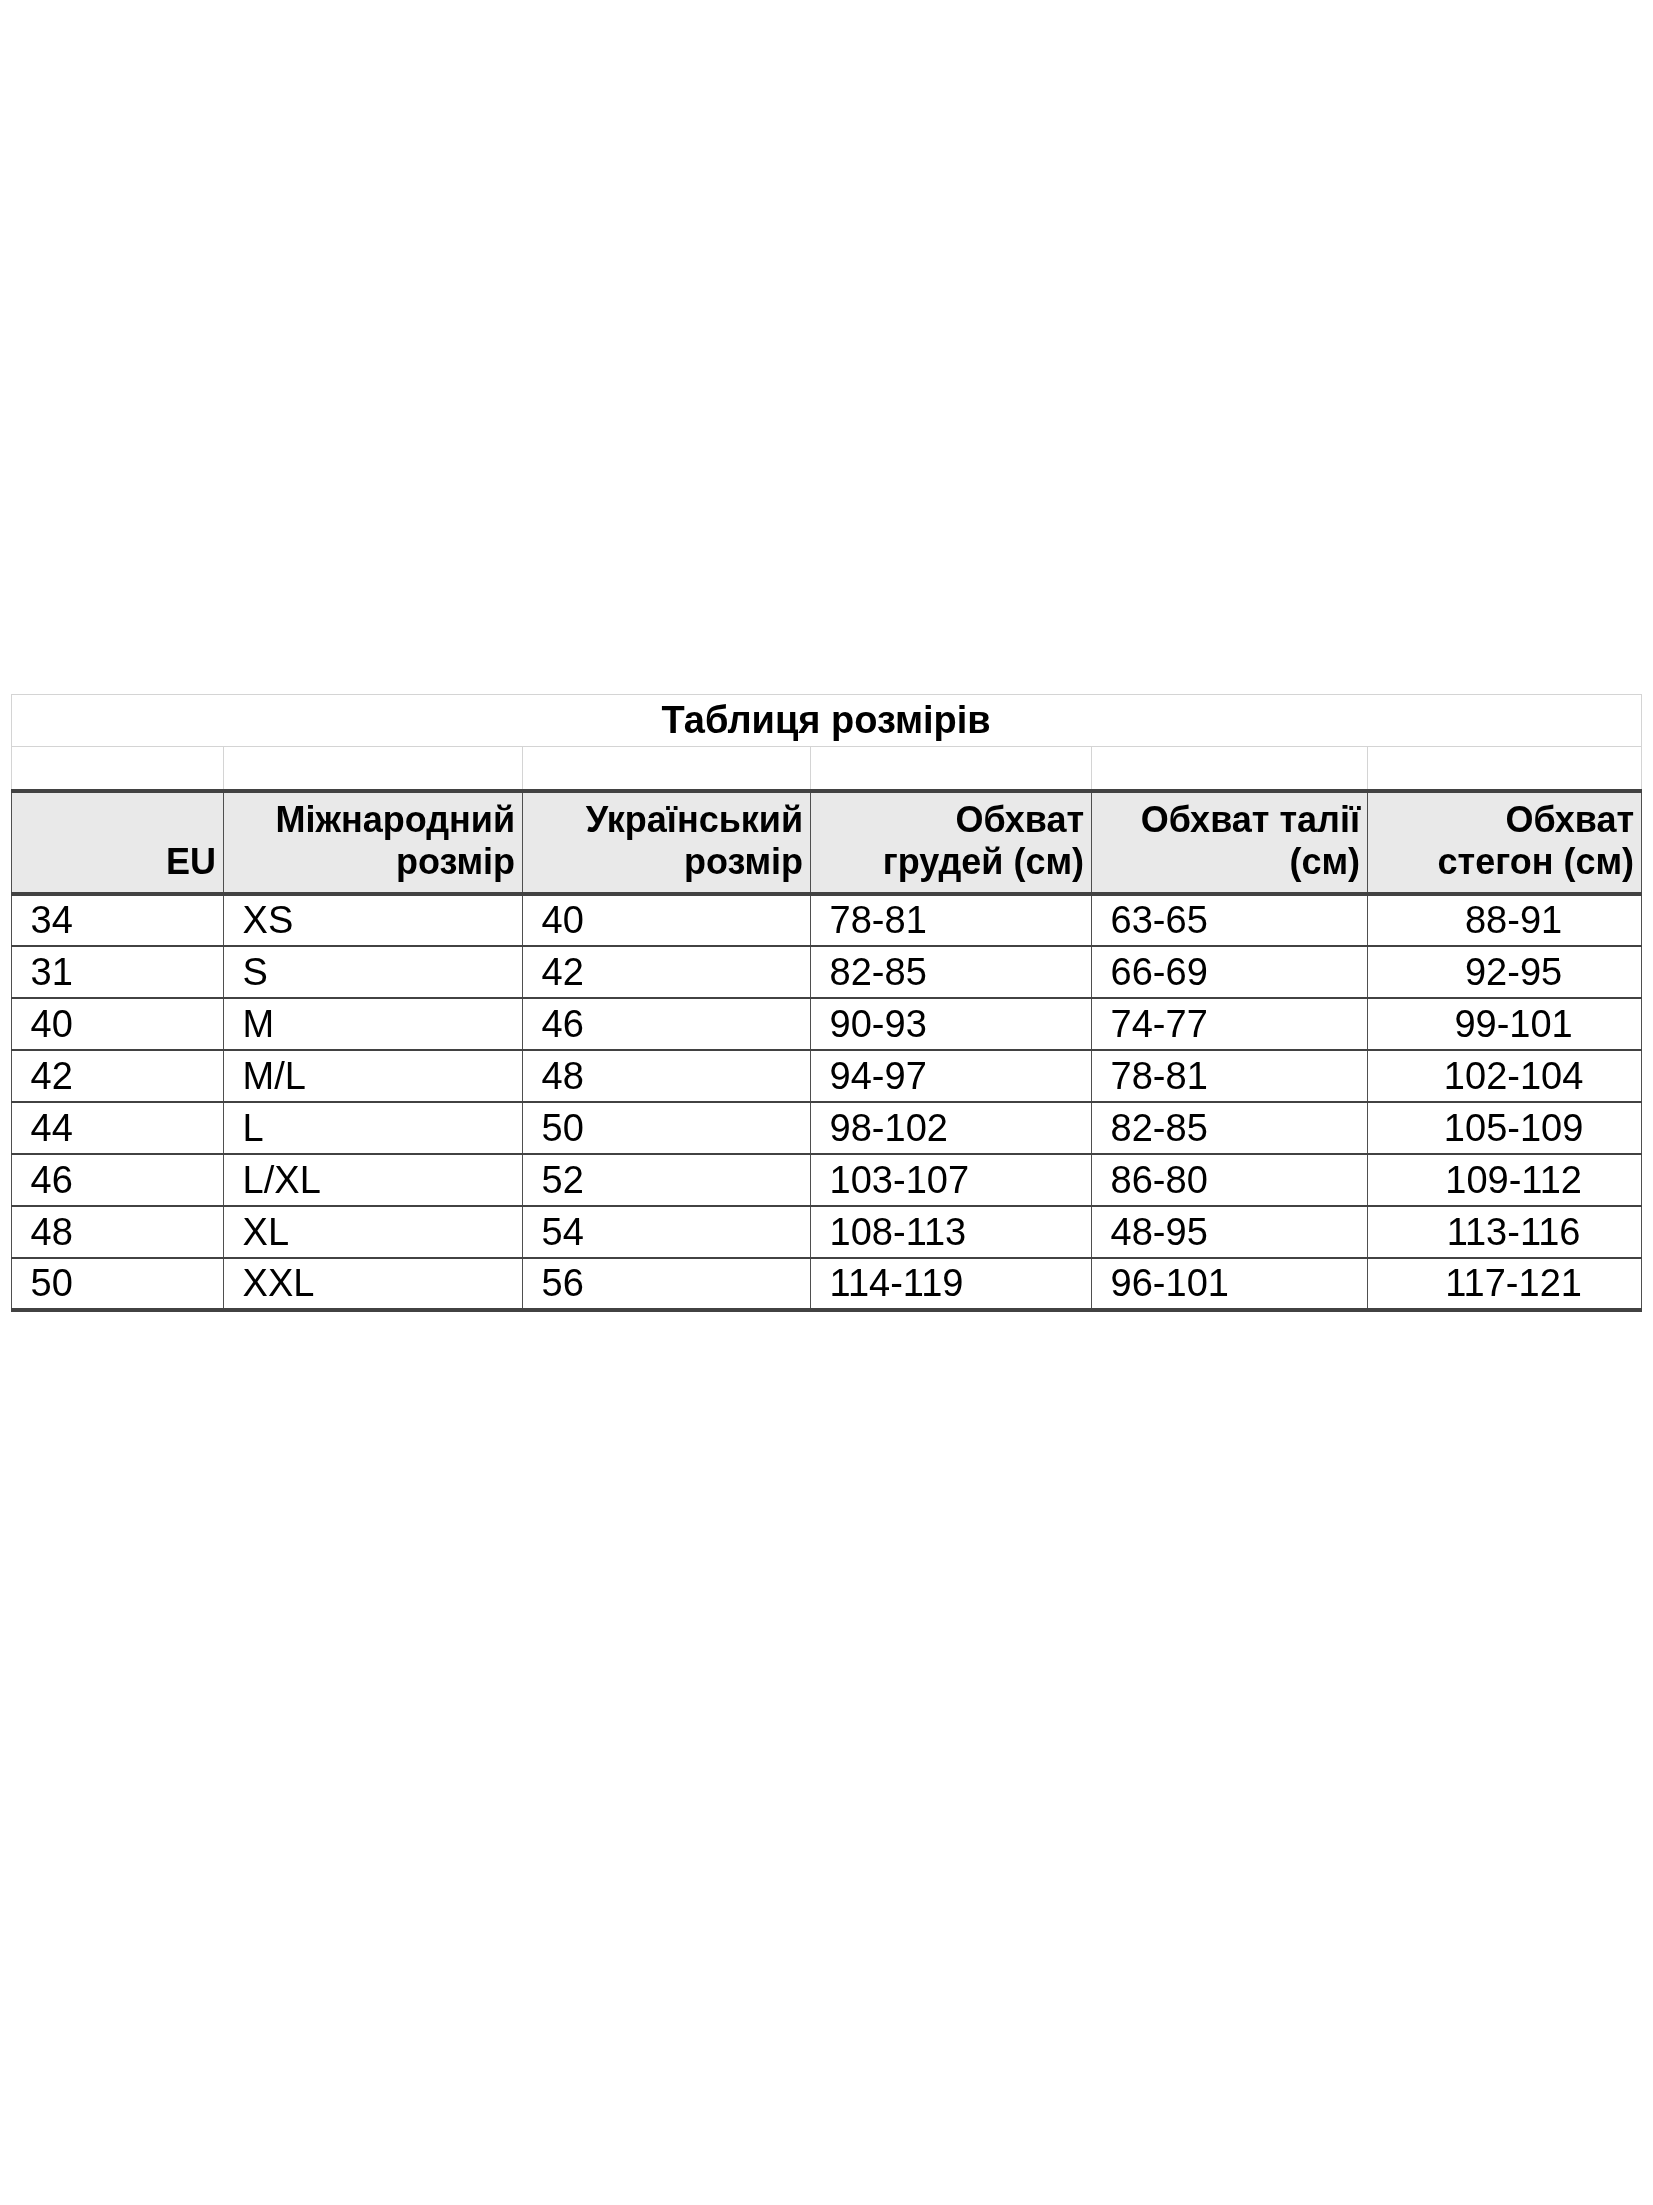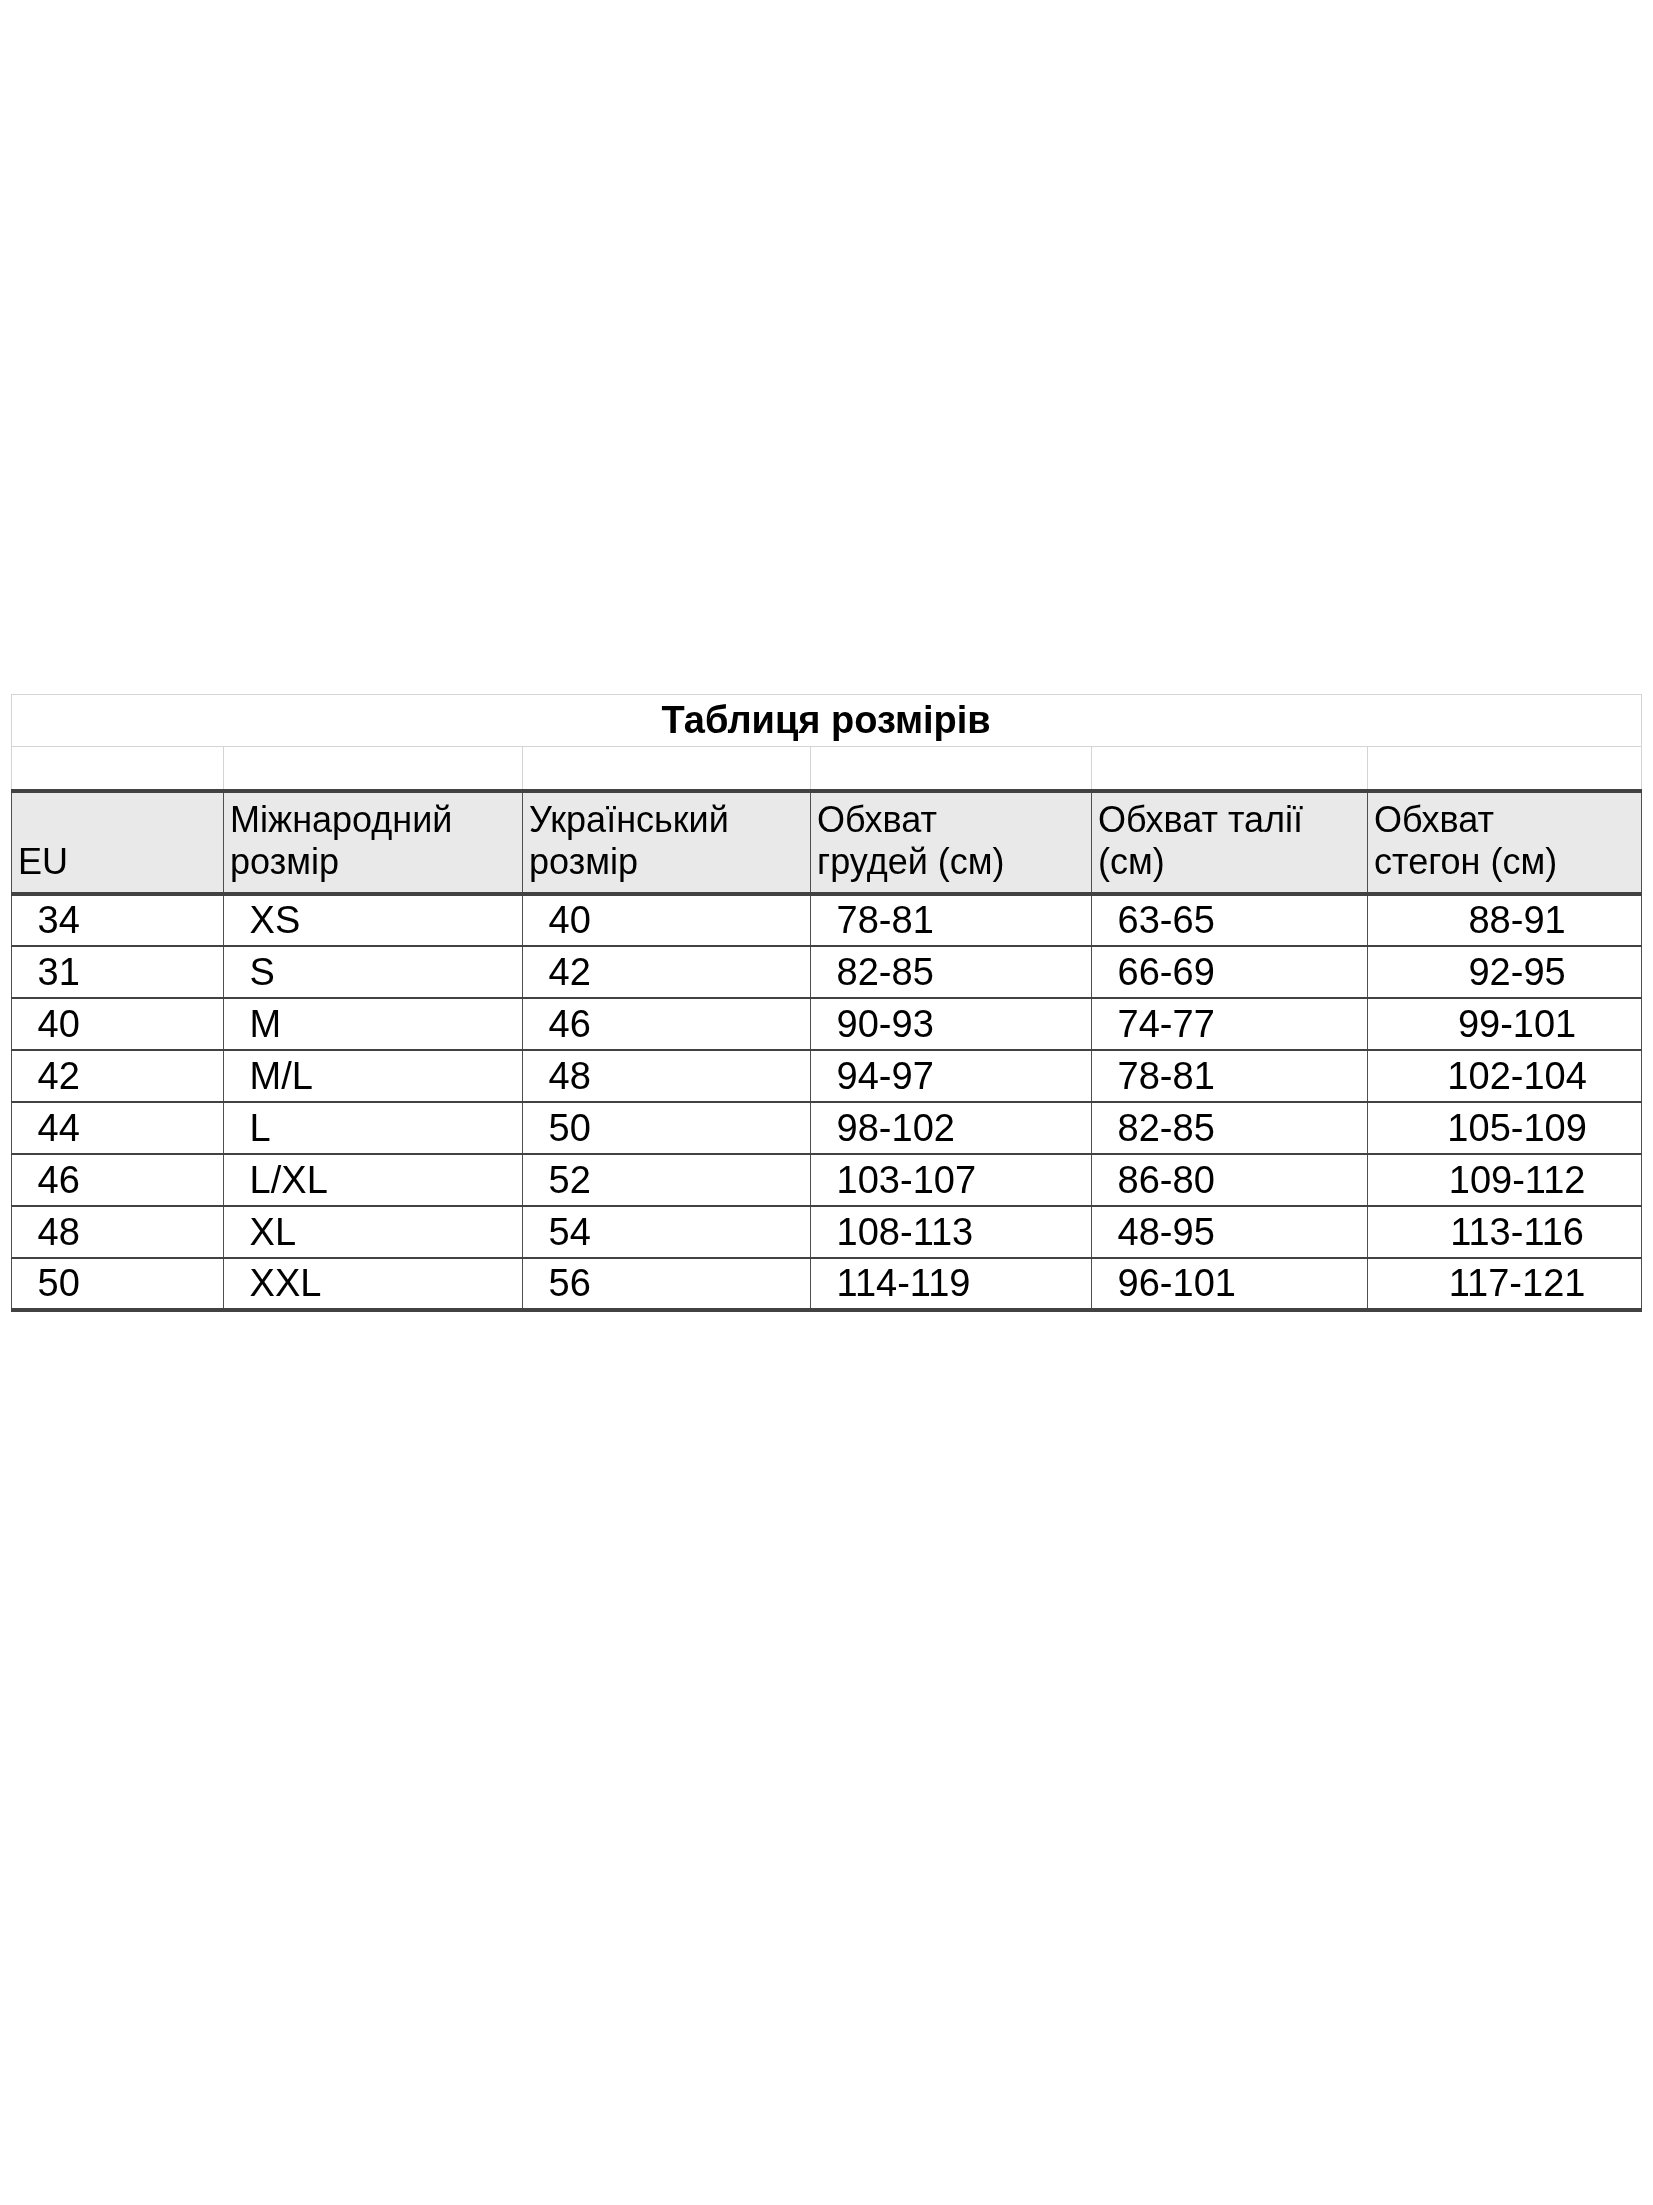--- a/index.html
+++ b/index.html
@@ -65,44 +65,44 @@
     border-right:1.6px solid var(--border-light);
   }
 
   
   tr.header-row td{
     height:88px;
     background:var(--header-bg);
     border-top:4.9px solid var(--border-dark);
     border-bottom:4.9px solid var(--border-dark);
     border-left:1.6px solid var(--border-mid);
-    text-align:left;
+    text-align:right;
     vertical-align:bottom;
     font-size:36px;
-    font-weight:normal;
+    font-weight:bold;
     line-height:1.16;
     padding:6.5px 6.5px 9.8px 6.5px;
     white-space:pre-line;
     margin-left:24px;
   }
   tr.header-row td:last-child{
     border-right:1.6px solid var(--border-mid);
   }
 
   
   tr.data-row td{
     height:52px;
     background:#ffffff;
     border-left:1.6px solid var(--border-mid);
     border-top:2.5px solid var(--border-dark);
     text-align:left;
     vertical-align:middle;
     font-size:38px;
     font-weight:normal;
-    padding-left:26px;
+    padding-left:19px;
   }
   tr.data-row td:last-child{
     border-right:1.6px solid var(--border-mid);
     text-align:center;
   }
   tr.data-row:last-child td{
     border-bottom:4.1px solid var(--border-dark);
   }
 </style>
 </head>

